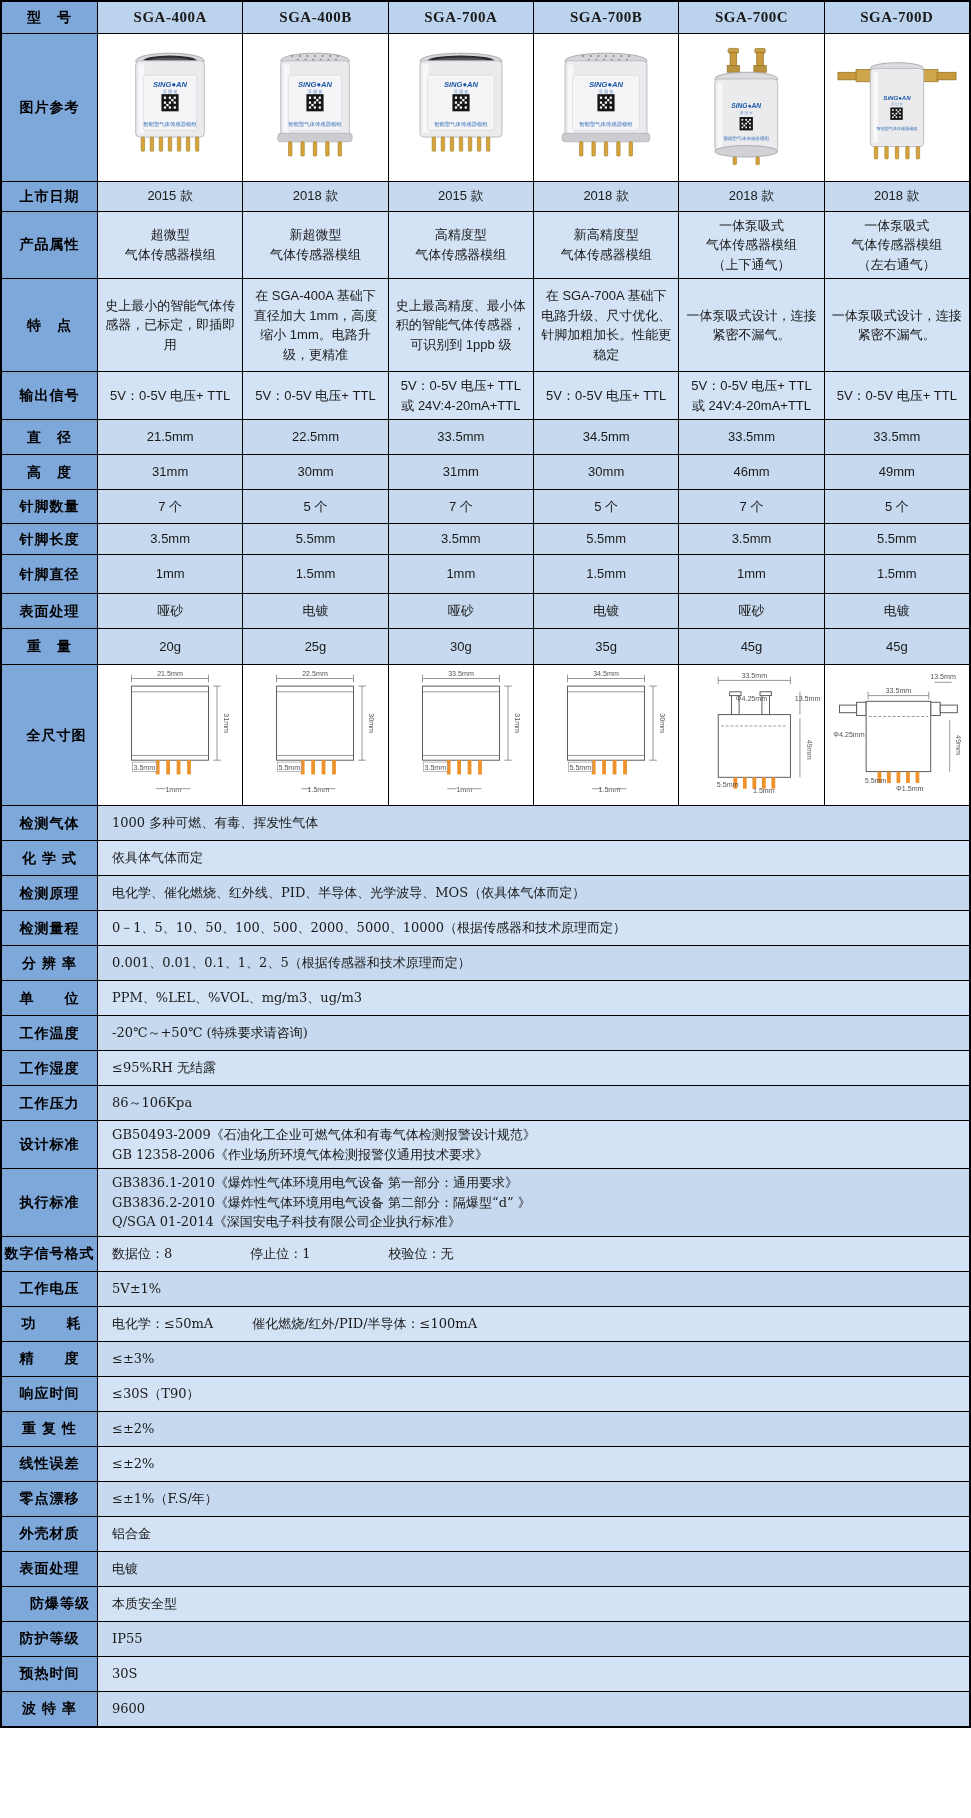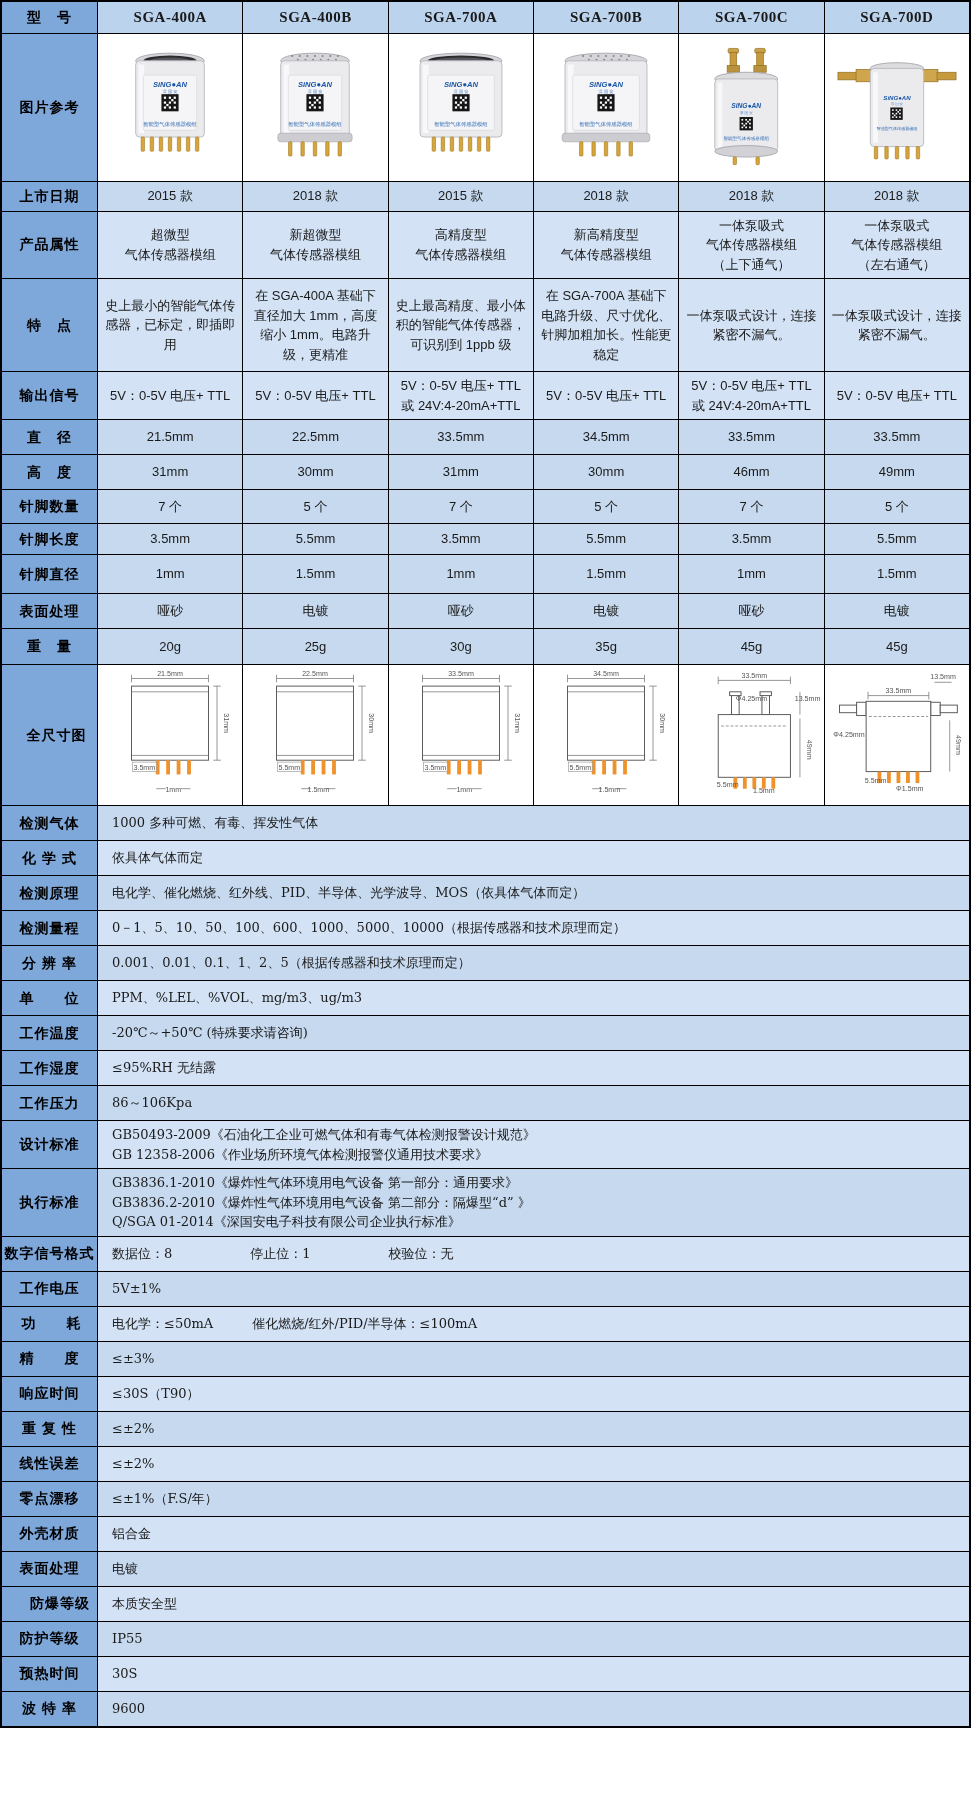--- a/index.html
+++ b/index.html
@@ -509,21 +509,21 @@
         <text x="50" y="120" font-size="7.5" fill="#555" text-anchor="middle">5.5mm</text>
         <text x="86" y="128" font-size="7.5" fill="#555" text-anchor="middle">Φ1.5mm</text>
       </svg></div>
     <div class="cell lab" style="min-height: 34px;">检测气体</div>
     <div class="cell specv dark">1000 多种可燃、有毒、挥发性气体</div>
     <div class="cell lab" style="min-height: 34px;">化 学 式</div>
     <div class="cell specv">依具体气体而定</div>
     <div class="cell lab" style="min-height: 34px;">检测原理</div>
     <div class="cell specv dark">电化学、催化燃烧、红外线、PID、半导体、光学波导、MOS（依具体气体而定）</div>
     <div class="cell lab" style="min-height: 34px;">检测量程</div>
-    <div class="cell specv">0－1、5、10、50、100、600、1000、5000、10000（根据传感器和技术原理而定）</div>
+    <div class="cell specv">0－1、5、10、50、100、500、2000、5000、10000（根据传感器和技术原理而定）</div>
     <div class="cell lab" style="min-height: 34px;">分 辨 率</div>
     <div class="cell specv dark">0.001、0.01、0.1、1、2、5（根据传感器和技术原理而定）</div>
     <div class="cell lab" style="min-height: 34px;">单　　位</div>
     <div class="cell specv">PPM、%LEL、%VOL、mg/m3、ug/m3</div>
     <div class="cell lab" style="min-height: 34px;">工作温度</div>
     <div class="cell specv dark">-20℃～+50℃ (特殊要求请咨询)</div>
     <div class="cell lab" style="min-height: 34px;">工作湿度</div>
     <div class="cell specv">≤95%RH 无结露</div>
     <div class="cell lab" style="min-height: 34px;">工作压力</div>
     <div class="cell specv dark">86～106Kpa</div>

